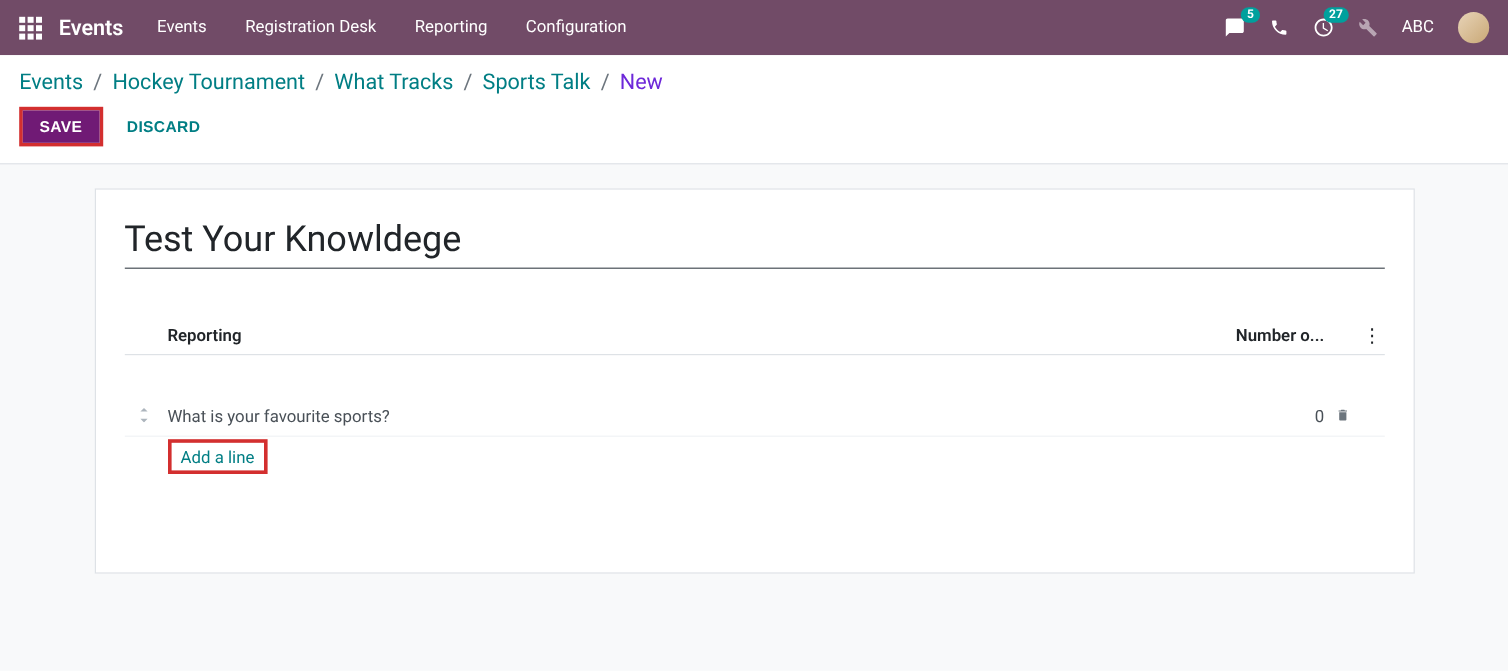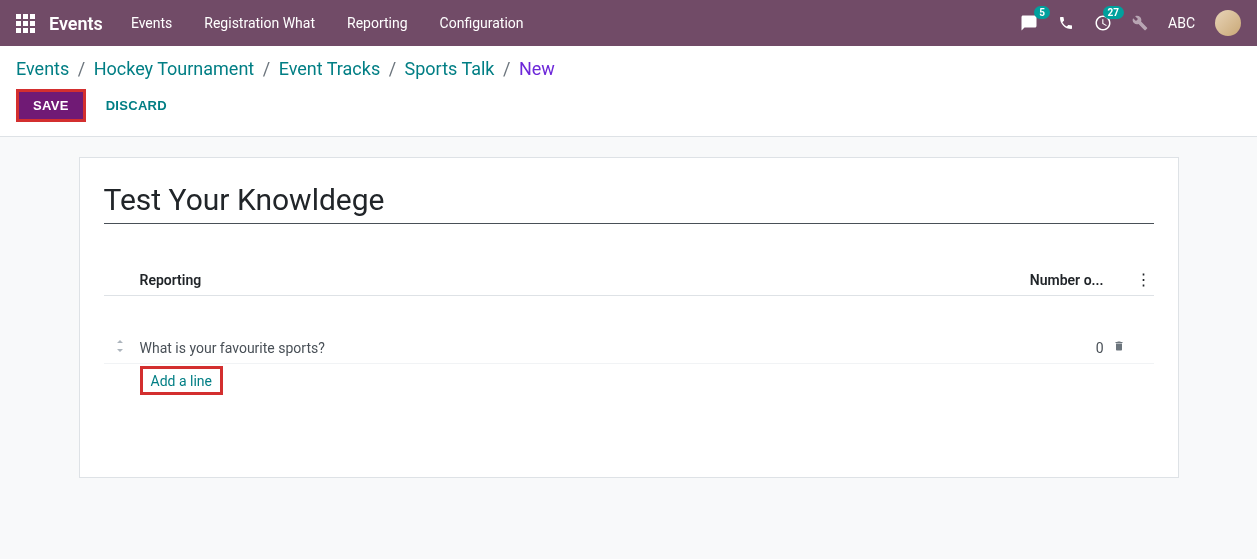--- a/index.html
+++ b/index.html
@@ -154,21 +154,21 @@
     <span></span>
       <span></span>
       <span></span>
     <span></span>
       <span></span>
       <span></span>
   </div>
   <div class="app-title">Events</div>
   <div class="nav-menu">
     <a>Events</a>
-    <a>Registration What</a>
+    <a>Registration Desk</a>
     <a>Reporting</a>
     <a>Configuration</a>
   </div>
   <div class="topbar-right">
     <div class="icon-btn">
       <svg width="18" height="18" viewBox="0 0 24 24" fill="white">
           <path d="M20 2H4c-1.1 0-2 .9-2 2v18l4-4h14c1.1 0 2-.9 2-2V4c0-1.1-.9-2-2-2z"></path>
         </svg>
       <span class="badge">5</span>
     </div>
@@ -192,21 +192,21 @@
     <div class="avatar"></div>
   </div>
 </div>
 
 <div class="subheader">
   <div class="breadcrumb">
     <a>Events</a>
     <span class="sep">/</span>
     <a>Hockey Tournament</a>
     <span class="sep">/</span>
-    <a>Event Tracks</a>
+    <a>What Tracks</a>
     <span class="sep">/</span>
     <a>Sports Talk</a>
     <span class="sep">/</span>
     <span class="current">New</span>
   </div>
   <div class="action-row">
     <span class="highlight-red-tight">
       <button class="btn-save">SAVE</button>
     </span>
     <button class="btn-discard">DISCARD</button>

